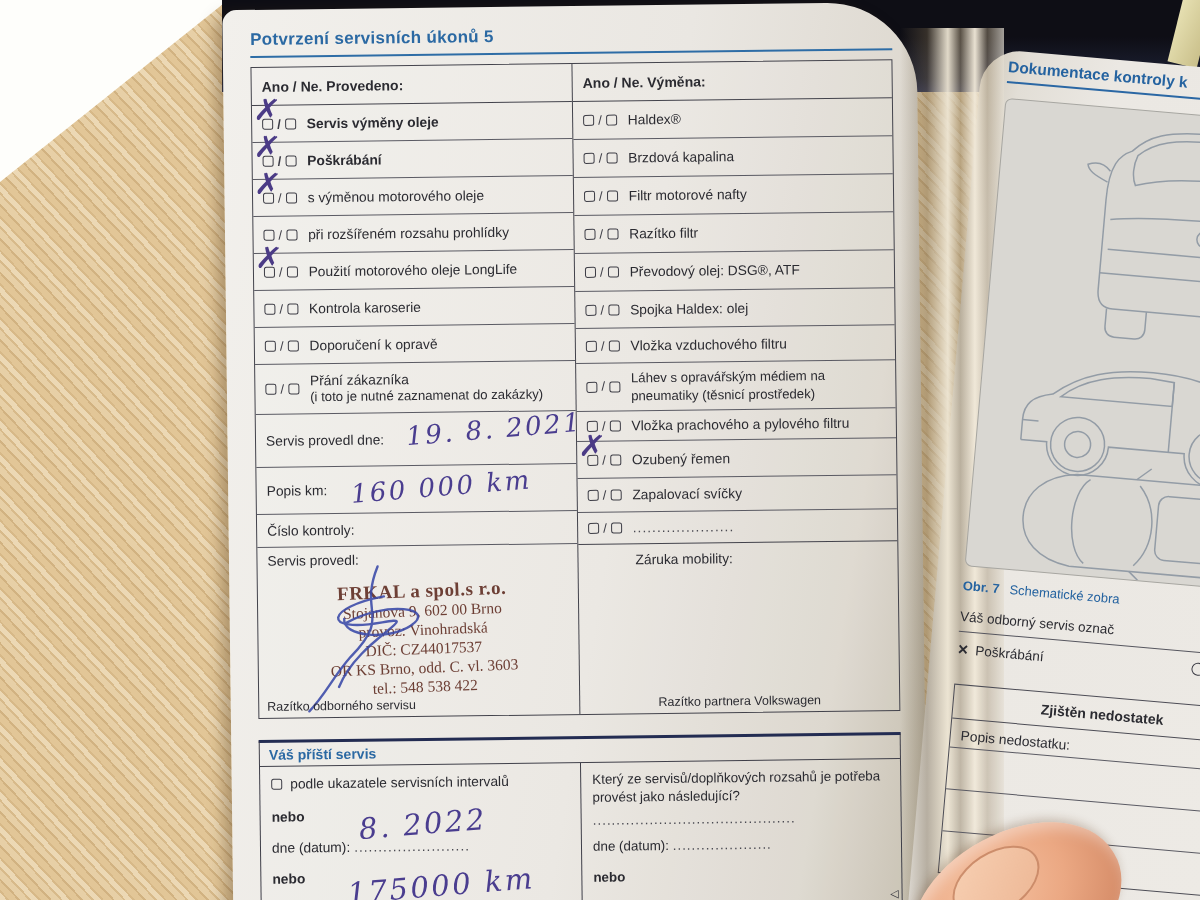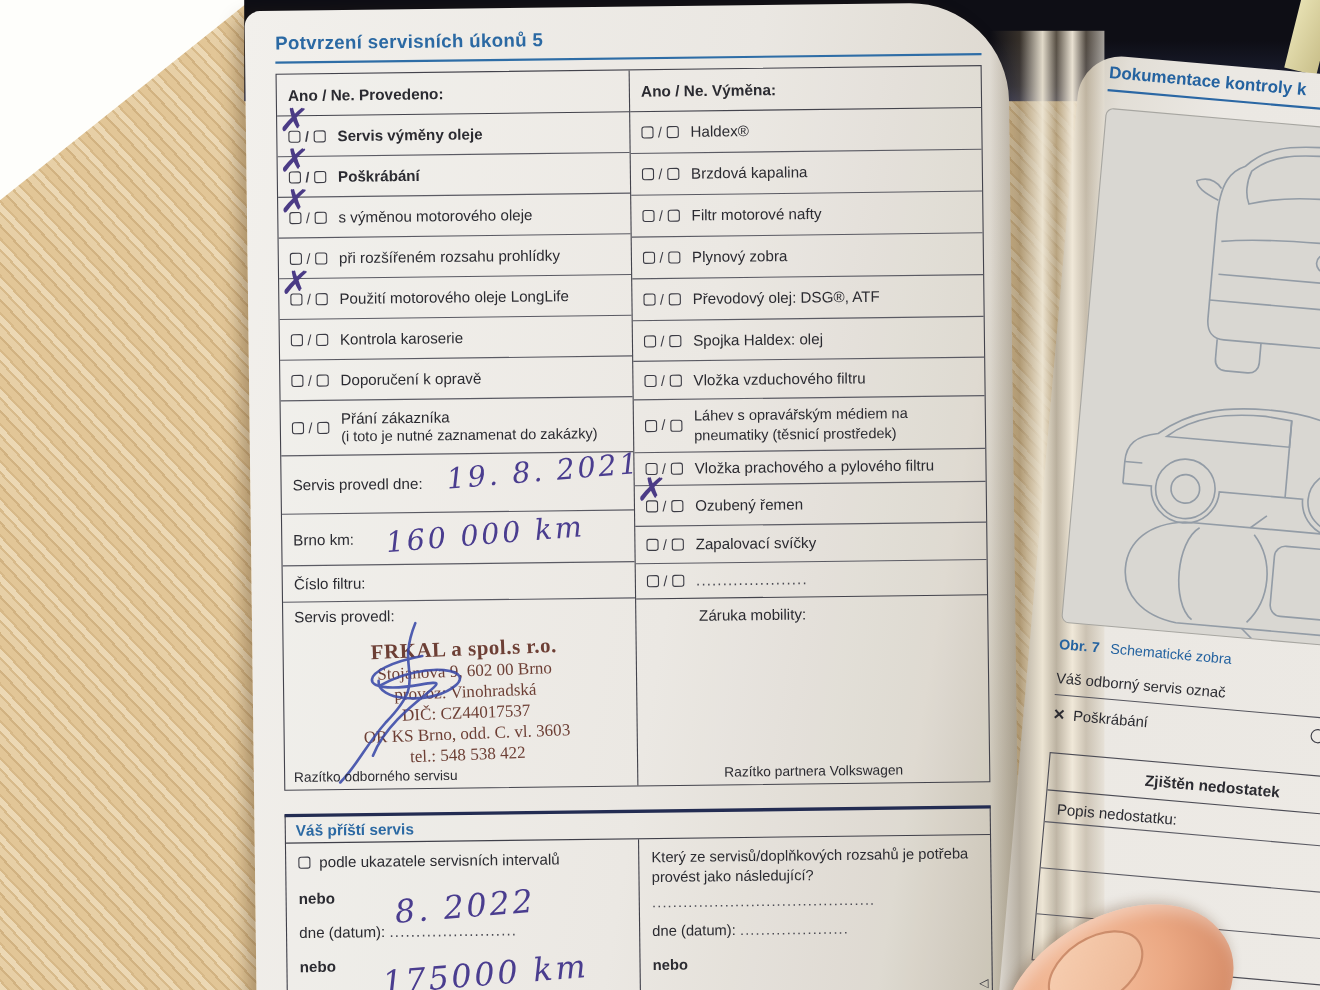--- a/index.html
+++ b/index.html
@@ -216,25 +216,25 @@
             <span class="lbl2">Přání zákazníka</span>
             <span class="lbl2 sub">(i toto je nutné zaznamenat do zakázky)</span>
           </span>
         </div>
 
         <div class="frow" style="height:53px">
           <span>Servis provedl dne:</span>
           <span class="hw hw-d1">19. 8. 2021</span>
         </div>
         <div class="frow" style="height:47px">
-          <span>Brno km:</span>
+          <span>Popis km:</span>
           <span class="hw hw-km1">160 000 km</span>
         </div>
         <div class="frow" style="height:33px">
-          <span>Číslo filtru:</span>
+          <span>Číslo kontroly:</span>
         </div>
         <div class="provider">
           <span>Servis provedl:</span>
           <div class="stamp">
             <div class="s1">FRKAL a spol.s r.o.</div>
             <div class="sn">Stojanova 9, 602 00 Brno</div>
             <div class="sn">provoz: Vinohradská</div>
             <div class="sn">DIČ: CZ44017537</div>
             <div class="sn">OR KS Brno, odd. C. vl. 3603</div>
             <div class="sn">tel.: 548 538 422</div>
@@ -276,21 +276,21 @@
               <span class="cb"></span>
             </span>
           <span>Filtr motorové nafty</span>
         </div>
         <div class="crow" style="height:38px">
           <span class="cbp">
               <span class="cb"></span>
               <span class="sl">/</span>
               <span class="cb"></span>
             </span>
-          <span>Plynový zobra</span>
+          <span>Razítko filtr</span>
         </div>
         <div class="crow" style="height:38px">
           <span class="cbp">
               <span class="cb"></span>
               <span class="sl">/</span>
               <span class="cb"></span>
             </span>
           <span>Převodový olej: DSG®, ATF</span>
         </div>
         <div class="crow" style="height:37px">

